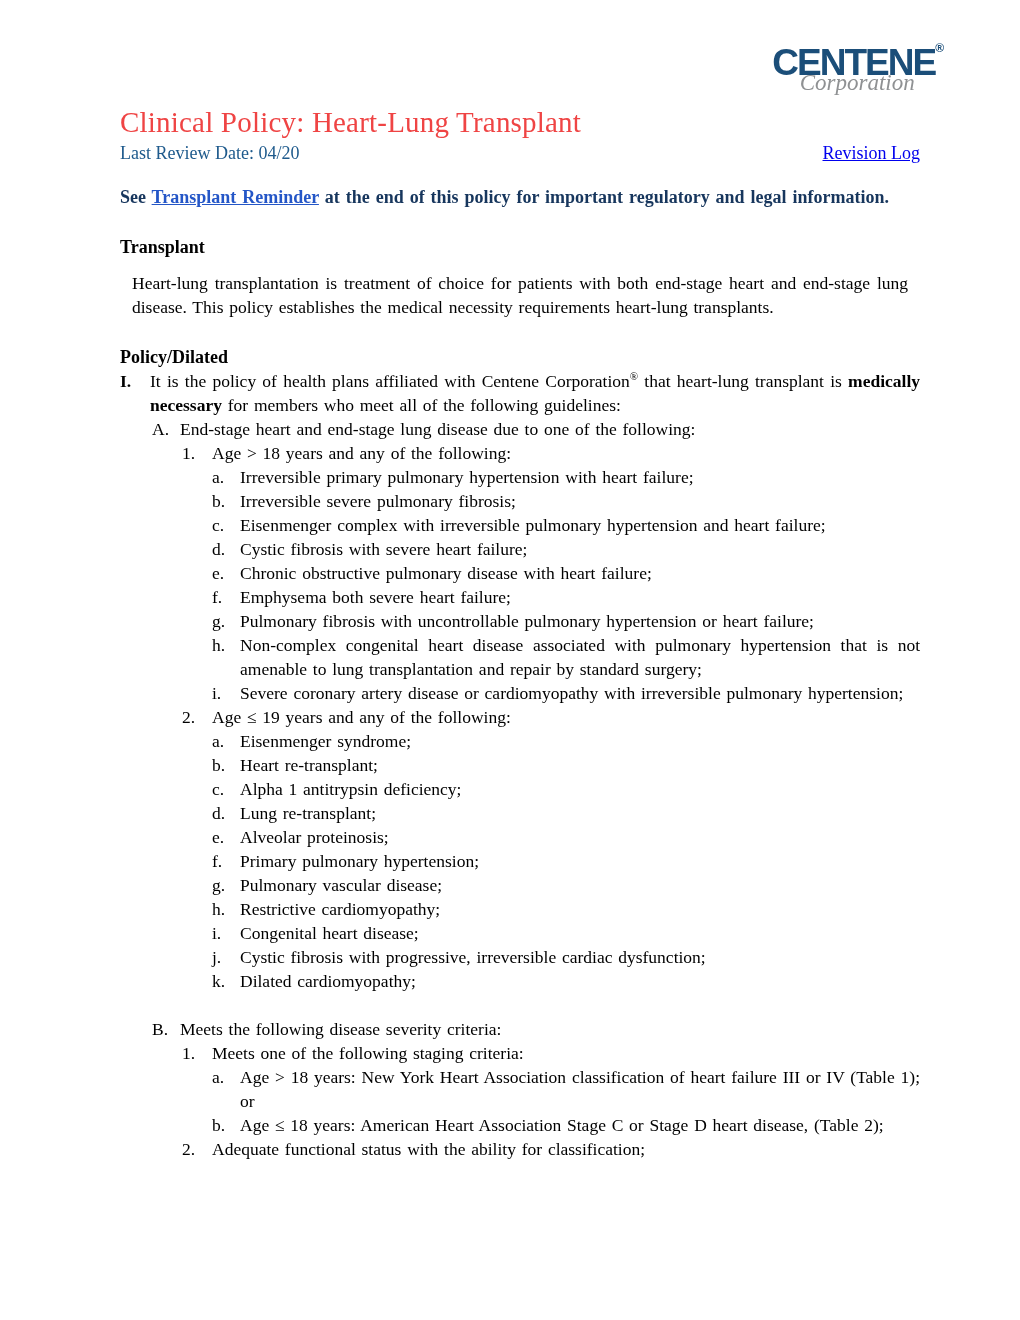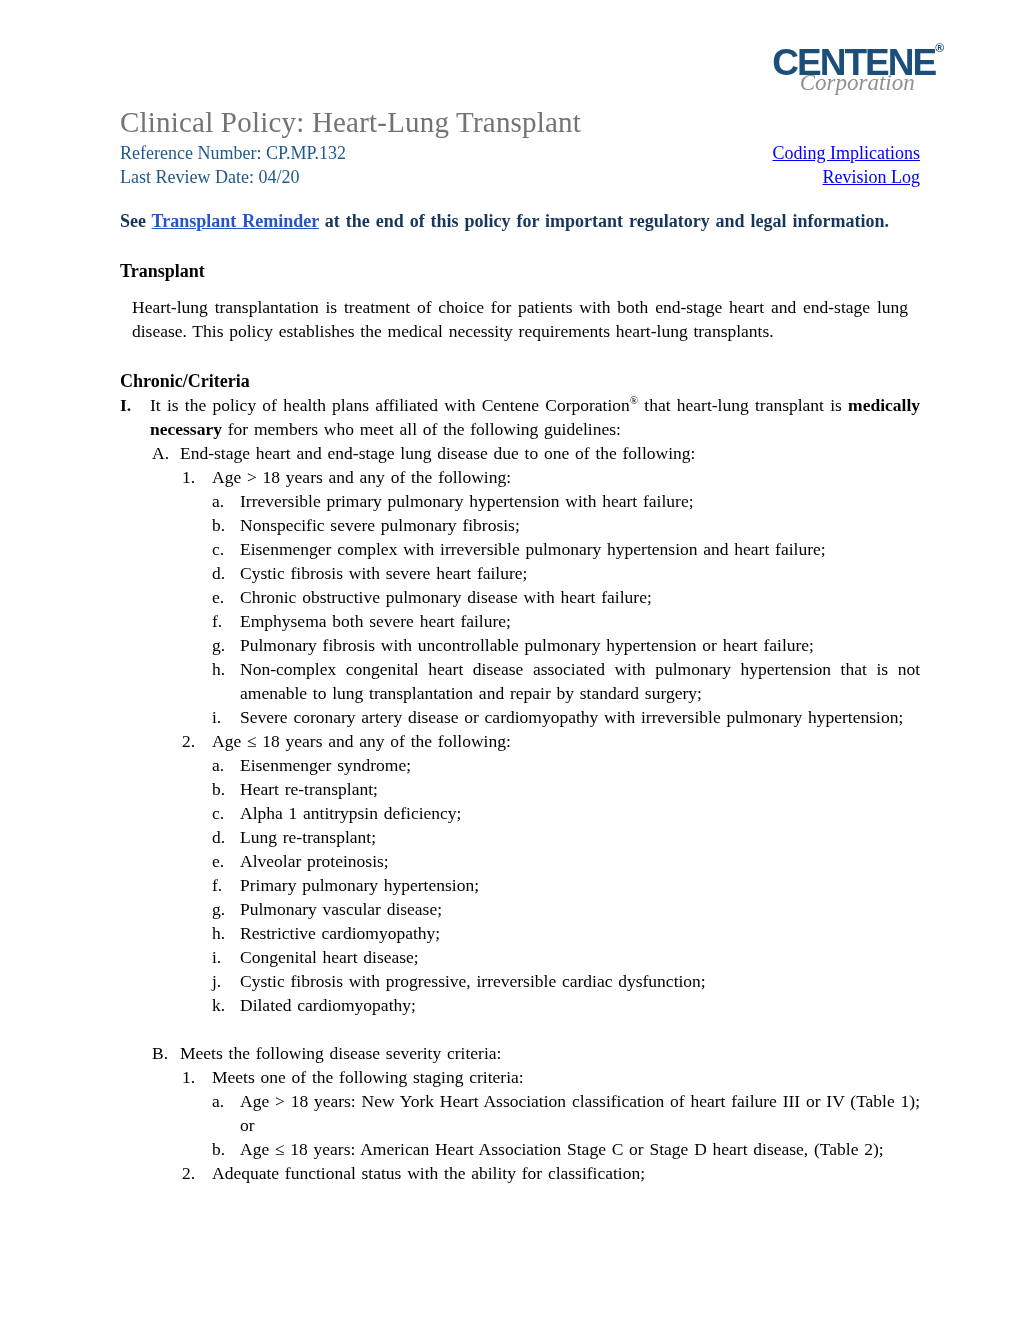--- a/index.html
+++ b/index.html
@@ -45,21 +45,21 @@
     color: #8F9193;
     margin-top: -10px;
     padding-right: 2px;
   }
 
   
   .doc-title {
     margin: 64px 0 2px 0;
     font-size: 29px;
     font-weight: 400;
-    color: #737373;
+    color: #ef4444;
     letter-spacing: 0.2px;
   }
   .ref-row {
     display: flex;
     justify-content: space-between;
     align-items: baseline;
     font-size: 18px;
     color: #1E5A8C;
     line-height: 24px;
   }
@@ -134,34 +134,30 @@
 <div class="page">
 
   <div class="logo">
     <div class="logo-main"><span>CENTENE</span><span class="logo-reg">®</span></div>
     <div class="logo-sub">Corporation</div>
   </div>
 
   <h1 class="doc-title">Clinical Policy: Heart-Lung Transplant</h1>
 
   <div class="ref-row">
-    <span>Reference Number: CP.MP.132</span>
-    <a class="doc-link">Coding Implications</a>
-  </div>
-  <div class="ref-row">
     <span>Last Review Date: 04/20</span>
     <a class="doc-link">Revision Log</a>
   </div>
 
   <p class="reminder"><span>See </span><a class="reminder-link">Transplant Reminder</a><span> at the end of this policy for important regulatory and legal information.</span></p>
 
   <h2 class="sec-heading">Transplant</h2>
   <p class="para" style="margin:12px;">Heart-lung transplantation is treatment of choice for patients with both end-stage heart and end-stage lung disease. This policy establishes the medical necessity requirements heart-lung transplants.</p>
 
-  <h2 class="sec-heading">Chronic/Criteria</h2>
+  <h2 class="sec-heading">Policy/Dilated</h2>
 
   <div class="li lvl-I">
     <span class="marker">I.</span>
     <div class="txt"><span>It is the policy of health plans affiliated with Centene Corporation</span><sup>®</sup><span> that heart-lung transplant is </span><b class="inline-bold">medically necessary</b><span> for members who meet all of the following guidelines:</span></div>
   </div>
 
   <div id="criteria-list">
       <div class="section">
         <div class="li lvl-A">
           <span class="marker">A.</span>
@@ -170,21 +166,21 @@
         <div class="li lvl-1">
           <span class="marker">1.</span>
           <div class="txt">Age &gt; 18 years and any of the following:</div>
         </div>
         <div class="li lvl-2">
           <span class="marker">a.</span>
           <div class="txt">Irreversible primary pulmonary hypertension with heart failure;</div>
         </div>
         <div class="li lvl-2">
           <span class="marker">b.</span>
-          <div class="txt">Nonspecific severe pulmonary fibrosis;</div>
+          <div class="txt">Irreversible severe pulmonary fibrosis;</div>
         </div>
         <div class="li lvl-2">
           <span class="marker">c.</span>
           <div class="txt">Eisenmenger complex with irreversible pulmonary hypertension and heart failure;</div>
         </div>
         <div class="li lvl-2">
           <span class="marker">d.</span>
           <div class="txt">Cystic fibrosis with severe heart failure;</div>
         </div>
         <div class="li lvl-2">
@@ -202,21 +198,21 @@
         <div class="li lvl-2">
           <span class="marker">h.</span>
           <div class="txt">Non-complex congenital heart disease associated with pulmonary hypertension that is not amenable to lung transplantation and repair by standard surgery;</div>
         </div>
         <div class="li lvl-2">
           <span class="marker">i.</span>
           <div class="txt">Severe coronary artery disease or cardiomyopathy with irreversible pulmonary hypertension;</div>
         </div>
         <div class="li lvl-1">
           <span class="marker">2.</span>
-          <div class="txt">Age ≤ 18 years and any of the following:</div>
+          <div class="txt">Age ≤ 19 years and any of the following:</div>
         </div>
         <div class="li lvl-2">
           <span class="marker">a.</span>
           <div class="txt">Eisenmenger syndrome;</div>
         </div>
         <div class="li lvl-2">
           <span class="marker">b.</span>
           <div class="txt">Heart re-transplant;</div>
         </div>
         <div class="li lvl-2">

